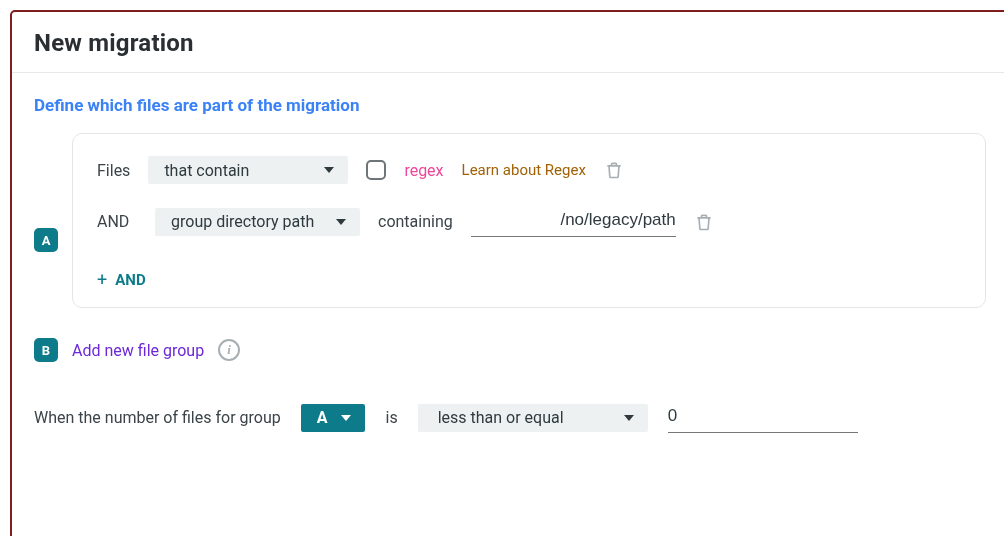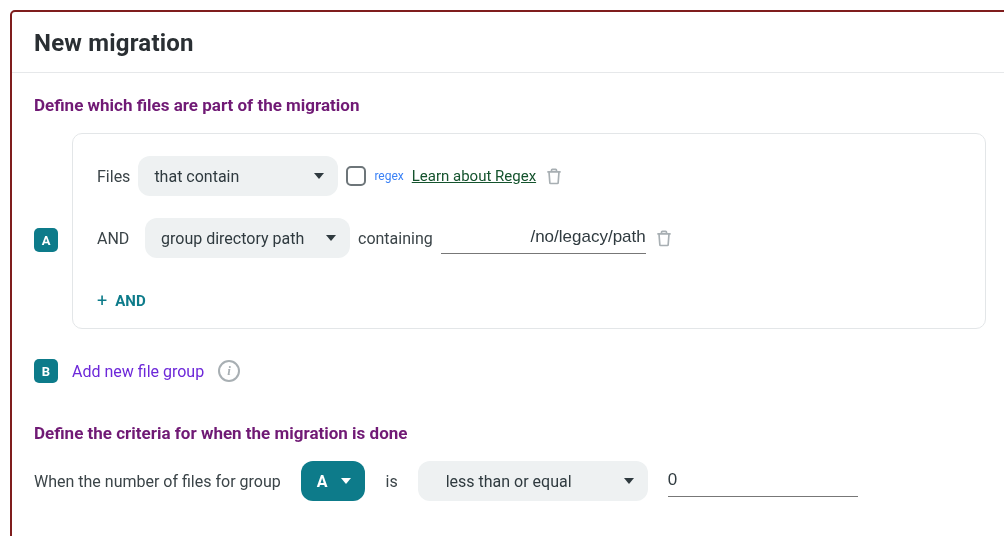--- a/index.html
+++ b/index.html
@@ -29,21 +29,21 @@
     font-weight:700;
     color:#2a2f33;
     letter-spacing:0.2px;
   }
   .body {
     padding:22px 22px 0 22px;
   }
   .section-title {
     font-size:17px;
     font-weight:700;
-    color:#701a75;
+    color:#3b82f6;
     margin-bottom:18px;
   }
   .group-row {
     display:flex;
     align-items:flex-start;
   }
   .badge {
     width:24px;
     height:24px;
     border-radius:5px;
@@ -60,37 +60,37 @@
     flex:1;
     margin-left:14px;
     border:1px solid #e3e6e8;
     border-radius:10px;
     padding:22px 24px 18px 24px;
   }
   .line {
     display:flex;
     align-items:center;
     flex-wrap:wrap;
-    gap:8px;
+    gap:18px;
     margin-bottom:22px;
   }
   .line:last-child { margin-bottom:0; }
   .lbl {
     font-size:16px;
     color:#3b4448;
   }
   .lbl-and {
     font-size:16px;
     color:#3b4448;
     min-width:40px;
   }
   .dropdown {
     background:#eef1f2;
-    border-radius:12px;
-    height:40px;
+    border-radius:2px;
+    height:28px;
     padding:0 38px 0 16px;
     display:flex;
     align-items:center;
     font-size:16px;
     color:#2f3a3f;
     position:relative;
     cursor:pointer;
   }
   .dropdown::after {
     content:"";
@@ -98,21 +98,21 @@
     right:14px;
     top:50%;
     width:0;height:0;
     border-left:5px solid transparent;
     border-right:5px solid transparent;
     border-top:6px solid #2f3a3f;
     transform:translateY(-50%);
   }
   .dropdown.w-contain { min-width:200px; }
   .dropdown.w-dir { min-width:205px; }
-  .dropdown.w-op { min-width:230px; padding-left:28px;text-align:center; }
+  .dropdown.w-op { min-width:230px; padding-left:20px;text-align:center; }
   .dropdown.group-pick {
     background:#0d7b8a;
     color:#fff;
     min-width:60px;
     font-weight:700;
   }
   .dropdown.group-pick::after { border-top-color:#fff; }
   .underline-input {
     border:none;
     border-bottom:1px solid #777;
@@ -126,23 +126,23 @@
   .in2 { width:205px;text-align:right; }
   .in3 { width:190px; }
   .checkbox {
     width:20px;height:20px;
     border:2px solid #6d7579;
     border-radius:5px;
     background:#fff;
     display:inline-block;
     cursor:pointer;
   }
-  .regex-lbl { color:#3b82f6; font-size:12px; }
+  .regex-lbl { color:#ec4899; font-size:16px; }
   .link {
-    color:#14532d; font-size:15px; text-decoration:underline;
+    color:#a16207; font-size:15px; 
     cursor:pointer;
   }
   .trash {
     width:20px;height:22px;
     cursor:pointer;
     color:#a8afb3;
     display:inline-flex;align-items:center;justify-content:center;
   }
   .add-and {
     display:inline-flex;
@@ -251,21 +251,20 @@
       </div>
     </div>
 
     <div class="add-group-row">
       <span class="badge">B</span>
       <span class="add-group-link">Add new file group</span>
       <span class="info-ic">i</span>
     </div>
 
     <div class="section2">
-      <div class="section-title">Define the criteria for when the migration is done</div>
 
       <div class="criteria-line">
         <span>When the number of files for group</span>
         <div class="dropdown group-pick">
           <span>A</span>
         </div>
         <span>is</span>
         <div class="dropdown w-op">
           <span>less than or equal</span>
         </div>

